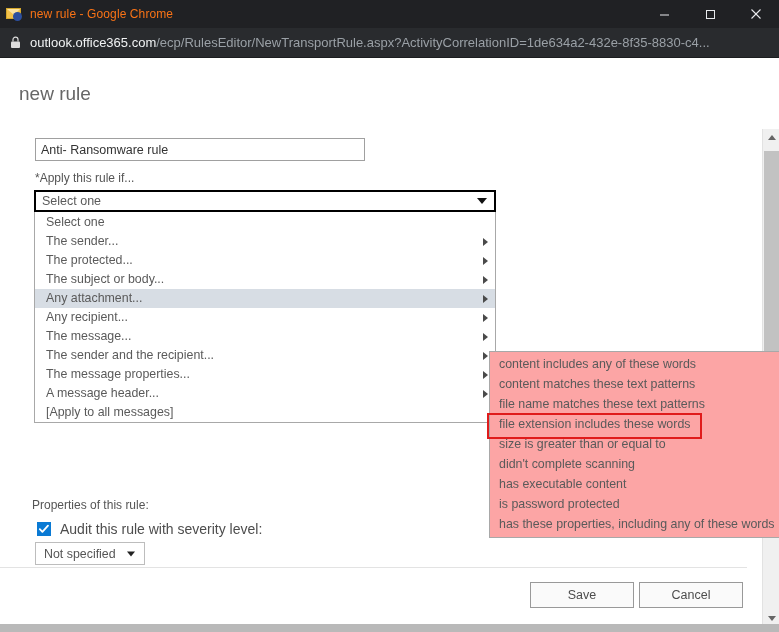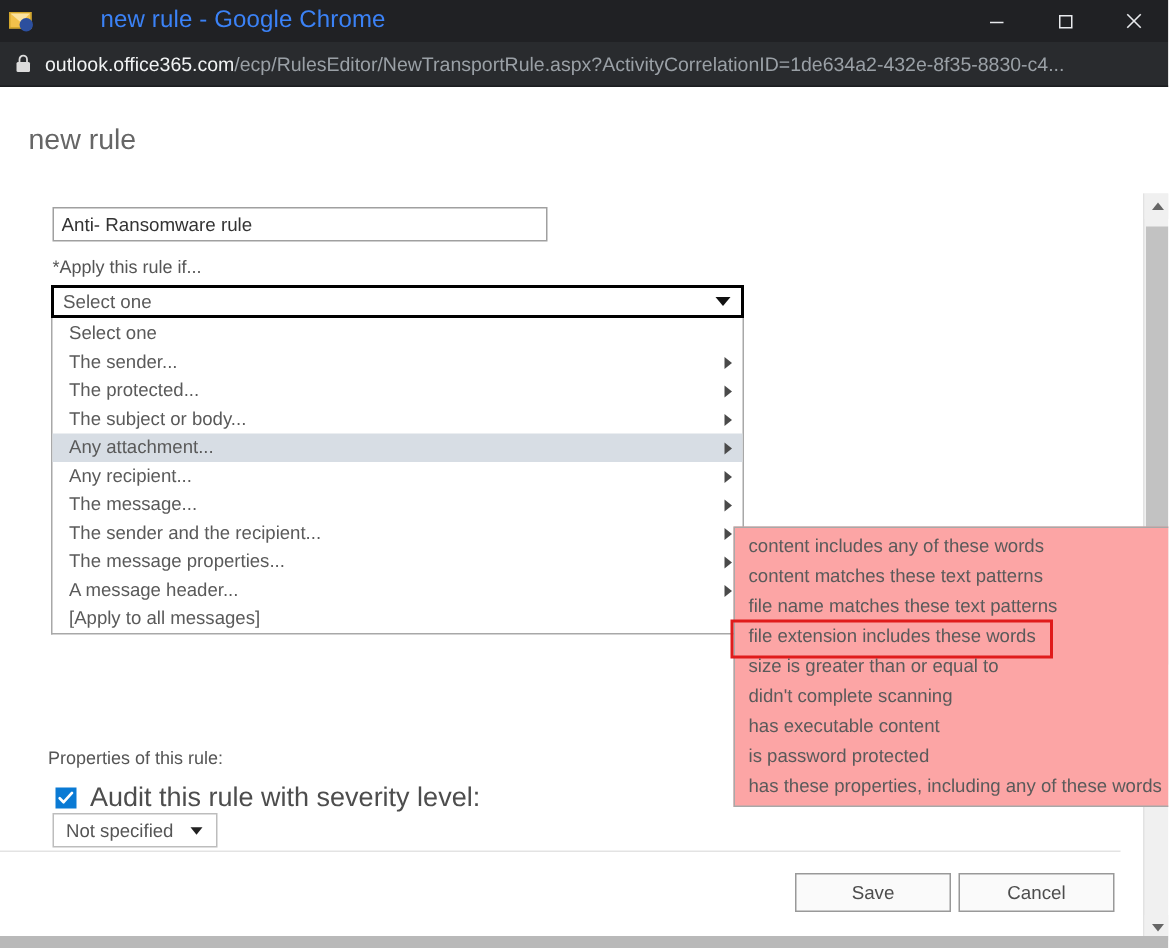--- a/index.html
+++ b/index.html
@@ -44,25 +44,24 @@
     border-right: 6px solid transparent;
     border-top: 6px solid #fbe2a0;
   }
   .fav-badge {
     position: absolute; left: 7px; top: 6px;
     width: 9px; height: 9px;
     border-radius: 50%;
     background: #2c4f9e;
   }
   .win-title {
-    color: #3b82f6;
-    font-size: 16px;
+    color: #f97316;
+    font-size: 12px;
     letter-spacing: .1px;
     white-space: nowrap;
-    margin-left: 37px;
   }
   .win-ctrls {
     position: absolute; right: 0; top: 0;
     height: 28px;
     display: flex;
   }
   .win-btn {
     width: 46px; height: 28px;
     display: flex; align-items: center; justify-content: center;
     color: #e8eaed;
@@ -216,21 +215,21 @@
   }
   .chk {
     width: 14px; height: 14px;
     background: #0a7ad4;
     position: relative;
     flex: 0 0 auto;
   }
   .chk svg { position: absolute; left: 1px; top: 1px; }
   .chk-label {
     margin-left: 9px;
-    font-size: 18px; color: #4d4d4d;
+    font-size: 14px; color: #4d4d4d;
     white-space: nowrap;
   }
   .sev-select {
     position: absolute; left: 35px; top: 414px;
     width: 110px; height: 23px;
     border: 1px solid #bdbdbd;
     background: #fff;
     display: flex; align-items: center;
   }
   .sev-select .sev-text {

